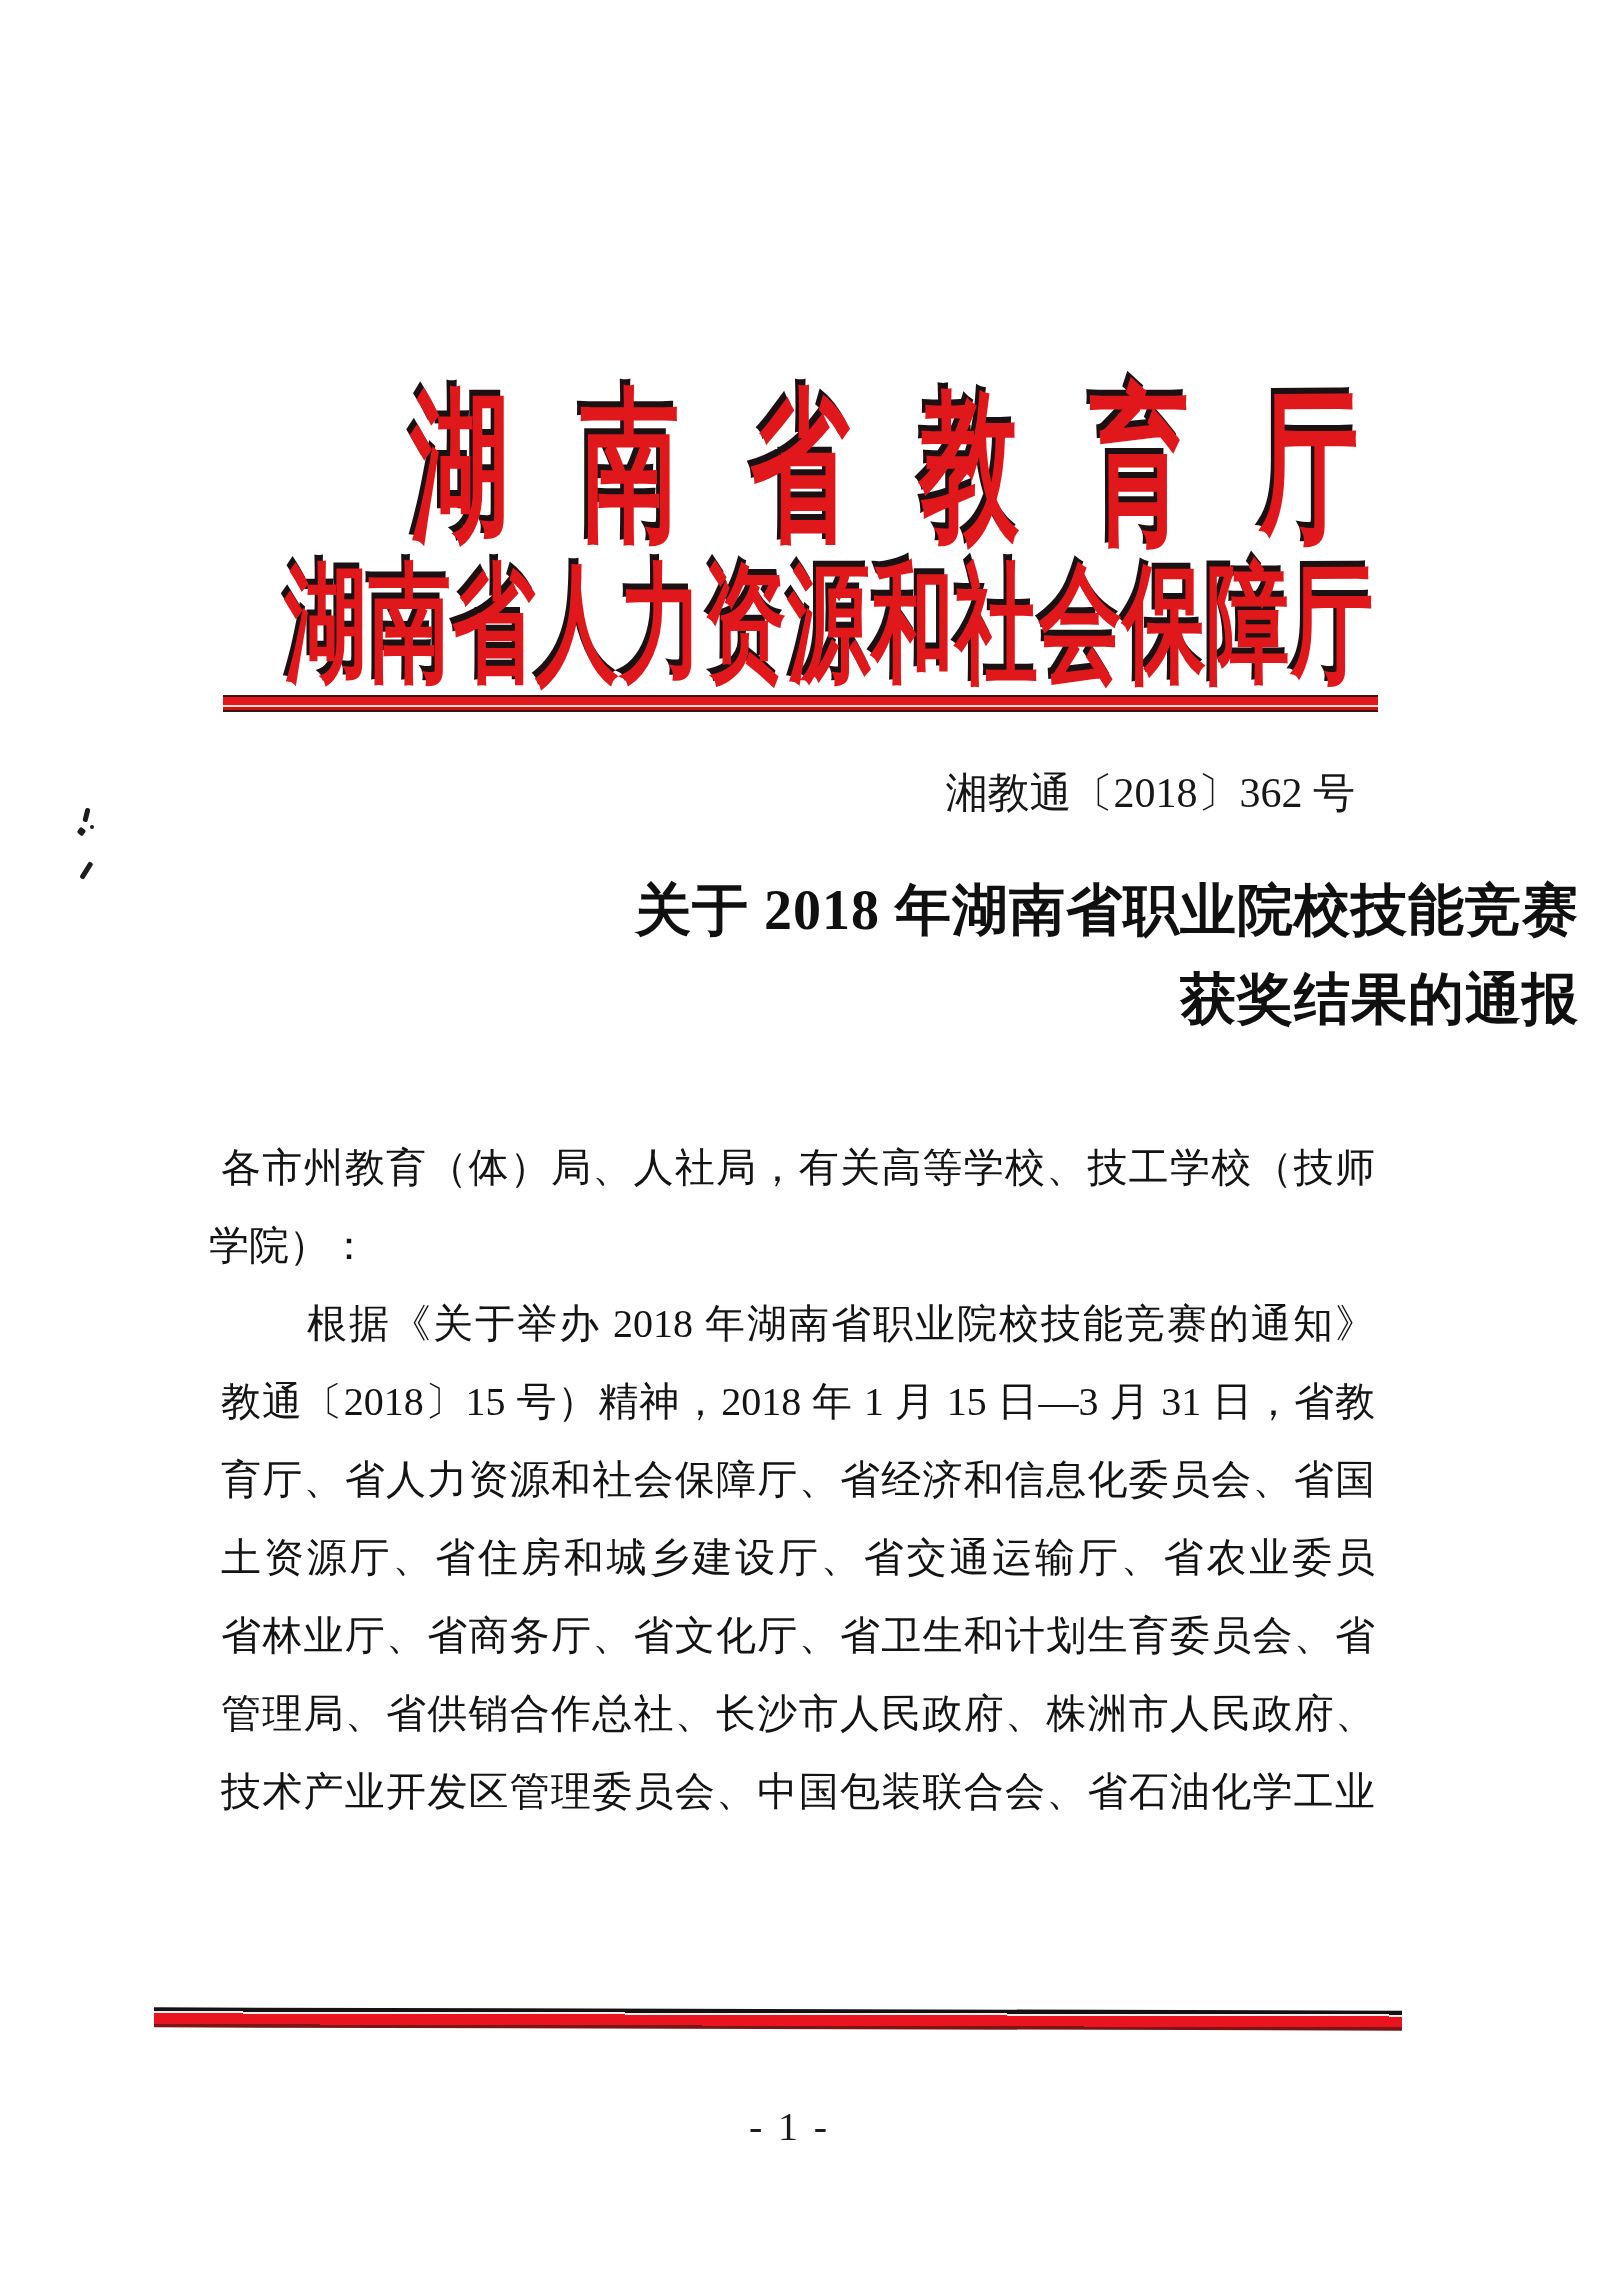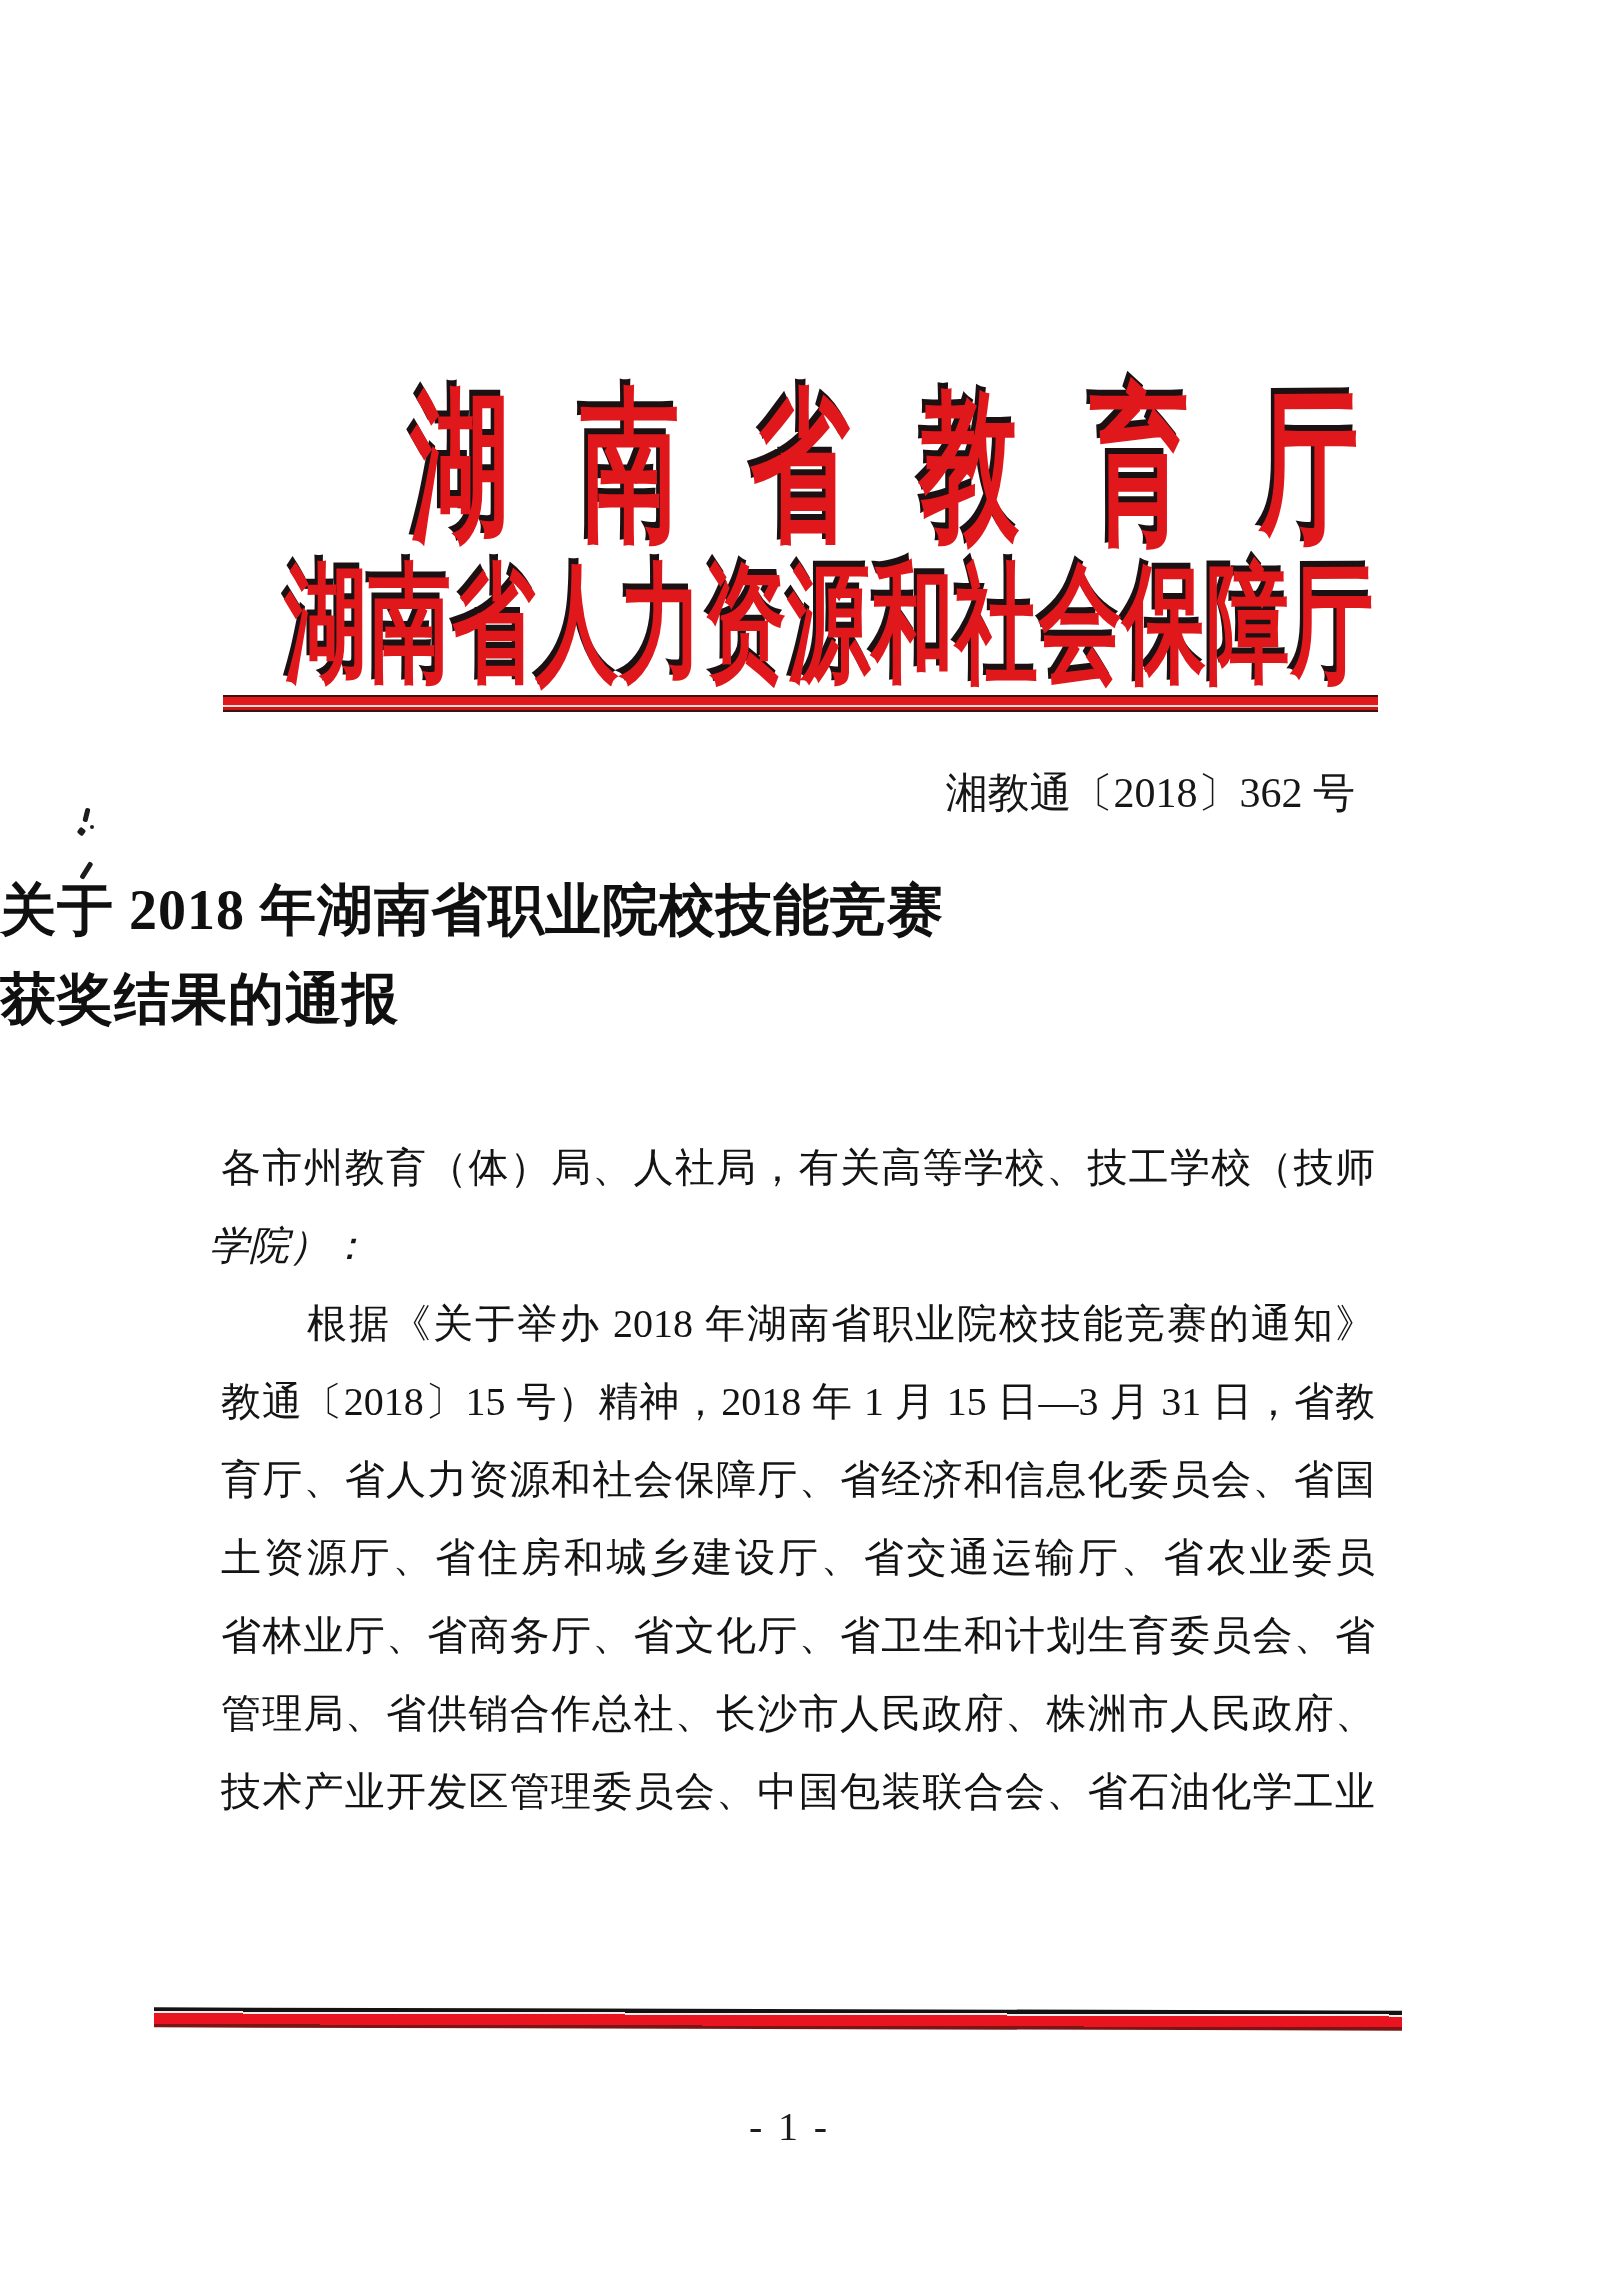--- a/index.html
+++ b/index.html
@@ -74,21 +74,21 @@
     color: #171717;
     white-space: nowrap;
     margin-left: 43px;
   }
   
   .doc-title {
     position: absolute;
     top: 866px;
     left: 0;
     width: 1579px;
-    text-align: left;
+    text-align: right;
     font-size: 56px;
     font-weight: 700;
     line-height: 89px;
     color: #101010;
     letter-spacing: 1px;
   }
   
   .body-block {
     position: absolute;
     top: 1129px;
@@ -108,21 +108,20 @@
     text-align-last: justify;
     white-space: normal;
     overflow: hidden;
     margin-left: 12px;
   }
   .body-block .line.indent {
     padding-left: 86px;
   }
   .body-block .line.short {
     text-align: left;
-    font-style: italic;
   }
   
   .footer-rule {
     position: absolute;
     top: 2009px;
     left: 154px;
     width: 1248px;
     height: 19.6px;
     transform: rotate(0.15deg);
     background: linear-gradient(

